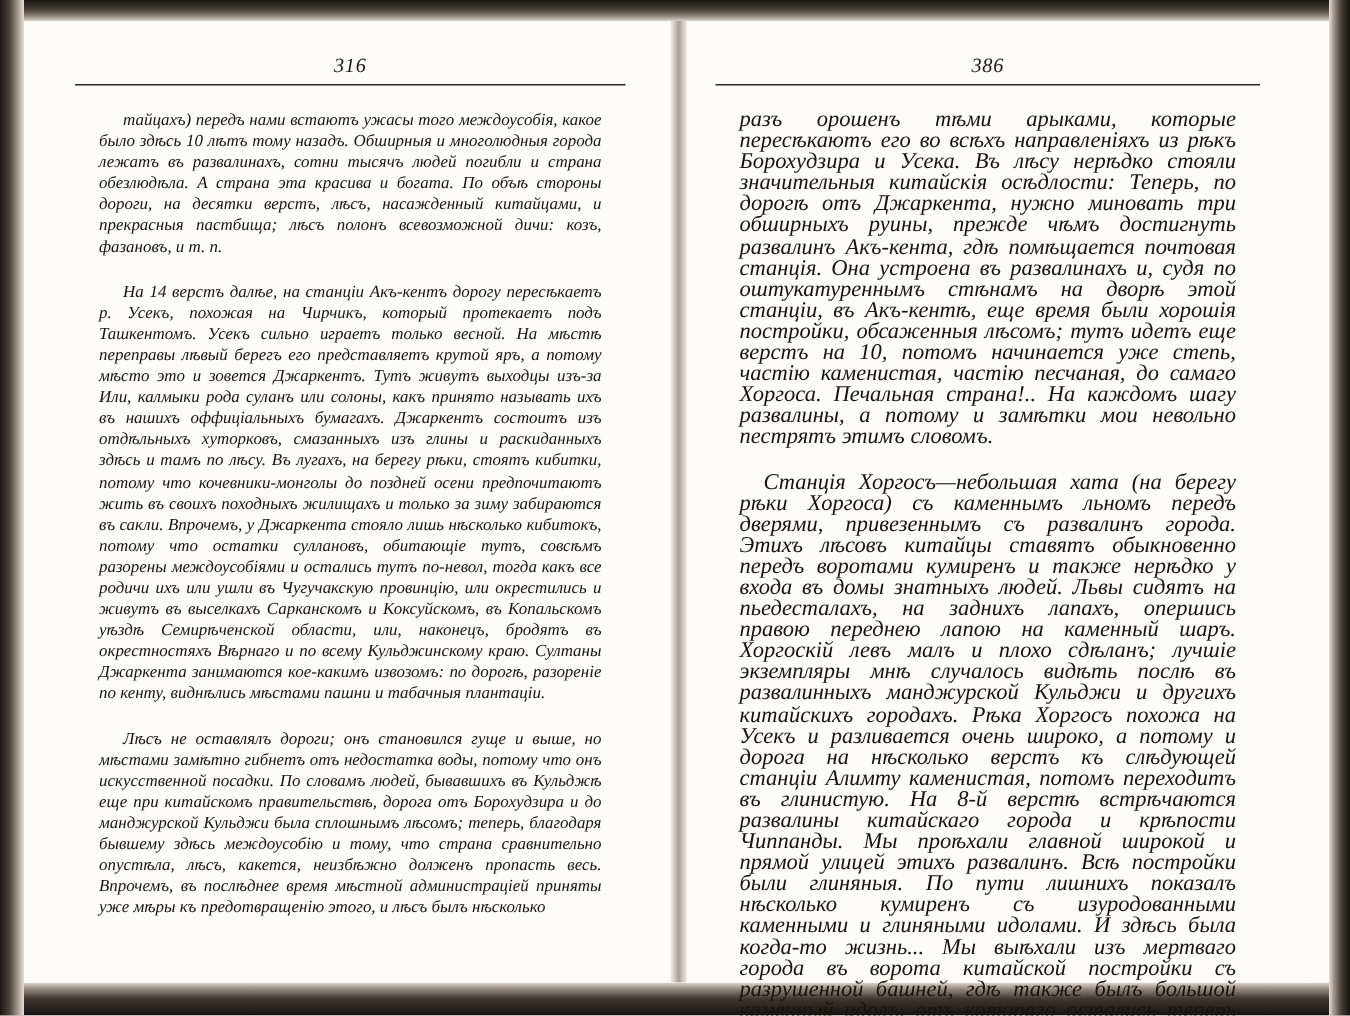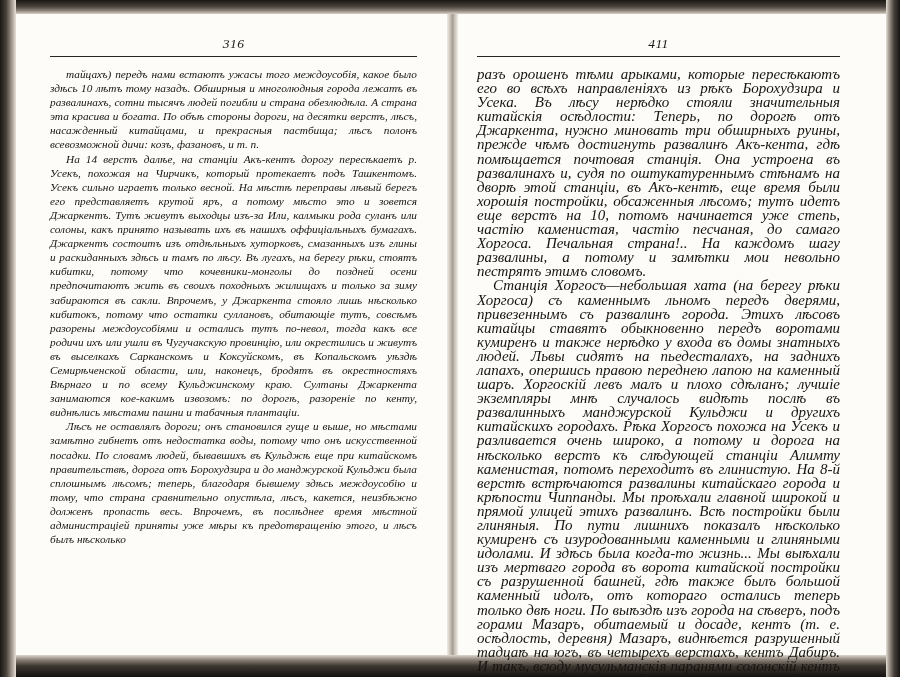--- a/index.html
+++ b/index.html
@@ -89,21 +89,21 @@
     width: 100%;
   }
   .col {
     text-align: justify;
     font-size: 11.4px;
     line-height: 14.1px;
     color: #17140f;
     hyphens: none;
   }
   .col p {
-    margin: 0;
+    margin: 16px;
     text-indent: 16px;
     text-align: justify;
     text-justify: inter-word;
   }
   .col p.noindent {
     text-indent: 0;
   }
   .col p + p {
     margin-top: 0;
   }
@@ -126,21 +126,21 @@
       <div class="folio">316</div>
       <div class="rule"></div>
       <div class="col">
         <p>тайцахъ) передъ нами встаютъ ужасы того междоусобія, какое было здѣсь 10 лѣтъ тому назадъ. Обширныя и многолюдныя города лежатъ въ развалинахъ, сотни тысячъ людей погибли и страна обезлюдѣла. А страна эта красива и богата. По объѣ стороны дороги, на десятки верстъ, лѣсъ, насажденный китайцами, и прекрасныя пастбища; лѣсъ полонъ всевозможной дичи: козъ, фазановъ, и т. п.</p>
         <p>На 14 верстъ далѣе, на станціи Акъ-кентъ дорогу пересѣкаетъ р. Усекъ, похожая на Чирчикъ, который протекаетъ подъ Ташкентомъ. Усекъ сильно играетъ только весной. На мѣстѣ переправы лѣвый берегъ его представляетъ крутой яръ, а потому мѣсто это и зовется Джаркентъ. Тутъ живутъ выходцы изъ-за Или, калмыки рода суланъ или солоны, какъ принято называть ихъ въ нашихъ оффиціальныхъ бумагахъ. Джаркентъ состоитъ изъ отдѣльныхъ хуторковъ, смазанныхъ изъ глины и раскиданныхъ здѣсь и тамъ по лѣсу. Въ лугахъ, на берегу рѣки, стоятъ кибитки, потому что кочевники-монголы до поздней осени предпочитаютъ жить въ своихъ походныхъ жилищахъ и только за зиму забираются въ сакли. Впрочемъ, у Джаркента стояло лишь нѣсколько кибитокъ, потому что остатки суллановъ, обитающіе тутъ, совсѣмъ разорены междоусобіями и остались тутъ по-невол, тогда какъ все родичи ихъ или ушли въ Чугучакскую провинцію, или окрестились и живутъ въ выселкахъ Сарканскомъ и Коксуйскомъ, въ Копальскомъ уѣздѣ Семирѣченской области, или, наконецъ, бродятъ въ окрестностяхъ Вѣрнаго и по всему Кульджинскому краю. Султаны Джаркента занимаются кое-какимъ извозомъ: по дорогѣ, разореніе по кенту, виднѣлись мѣстами пашни и табачныя плантаціи.</p>
         <p>Лѣсъ не оставлялъ дороги; онъ становился гуще и выше, но мѣстами замѣтно гибнетъ отъ недостатка воды, потому что онъ искусственной посадки. По словамъ людей, бывавшихъ въ Кульджѣ еще при китайскомъ правительствѣ, дорога отъ Борохудзира и до манджурской Кульджи была сплошнымъ лѣсомъ; теперь, благодаря бывшему здѣсь междоусобію и тому, что страна сравнительно опустѣла, лѣсъ, какется, неизбѣжно долженъ пропасть весь. Впрочемъ, въ послѣднее время мѣстной администраціей приняты уже мѣры къ предотвращенію этого, и лѣсъ былъ нѣсколько</p>
       </div>
     </div>
 
     <div class="leaf leaf-right">
-      <div class="folio">411</div>
+      <div class="folio">386</div>
       <div class="rule"></div>
       <div class="col">
         <p class="noindent">разъ орошенъ тѣми арыками, которые пересѣкаютъ его во всѣхъ направленіяхъ из рѣкъ Борохудзира и Усека. Въ лѣсу нерѣдко стояли значительныя китайскія осѣдлости: Теперь, по дорогѣ отъ Джаркента, нужно миновать три обширныхъ руины, прежде чѣмъ достигнуть развалинъ Акъ-кента, гдѣ помѣщается почтовая станція. Она устроена въ развалинахъ и, судя по оштукатуреннымъ стѣнамъ на дворѣ этой станціи, въ Акъ-кентѣ, еще время были хорошія постройки, обсаженныя лѣсомъ; тутъ идетъ еще верстъ на 10, потомъ начинается уже степь, частію каменистая, частію песчаная, до самаго Хоргоса. Печальная страна!.. На каждомъ шагу развалины, а потому и замѣтки мои невольно пестрятъ этимъ словомъ.</p>
         <p>Станція Хоргосъ—небольшая хата (на берегу рѣки Хоргоса) съ каменнымъ льномъ передъ дверями, привезеннымъ съ развалинъ города. Этихъ лѣсовъ китайцы ставятъ обыкновенно передъ воротами кумиренъ и также нерѣдко у входа въ домы знатныхъ людей. Львы сидятъ на пьедесталахъ, на заднихъ лапахъ, опершись правою переднею лапою на каменный шаръ. Хоргоскій левъ малъ и плохо сдѣланъ; лучшіе экземпляры мнѣ случалось видѣть послѣ въ развалинныхъ манджурской Кульджи и другихъ китайскихъ городахъ. Рѣка Хоргосъ похожа на Усекъ и разливается очень широко, а потому и дорога на нѣсколько верстъ къ слѣдующей станціи Алимту каменистая, потомъ переходитъ въ глинистую. На 8-й верстѣ встрѣчаются развалины китайскаго города и крѣпости Чиппанды. Мы проѣхали главной широкой и прямой улицей этихъ развалинъ. Всѣ постройки были глиняныя. По пути лишнихъ показалъ нѣсколько кумиренъ съ изуродованными каменными и глиняными идолами. И здѣсь была когда-то жизнь... Мы выѣхали изъ мертваго города въ ворота китайской постройки съ разрушенной башней, гдѣ также былъ большой каменный идолъ, отъ котораго остались теперь только двѣ ноги. По выѣздѣ изъ города на сѣверъ, подъ горами Мазаръ, обитаемый и досаде, кентъ (т. е. осѣдлость, деревня) Мазаръ, виднѣется разрушенный тадцаѣ на югъ, въ четырехъ верстахъ, кентъ Дабиръ. И такъ, всюду мусульманскія паранями солонскій кентъ Дабиръ. И такъ, всюду мусульманскія осѣдлости остались цѣлы и пострадали лишь жилища язычниковъ.</p>
         <p>До Алимту отъ этого мѣста 12 верстъ. Алимту, когда-то гу-</p>
       </div>
     </div>
 
   </div>
 

